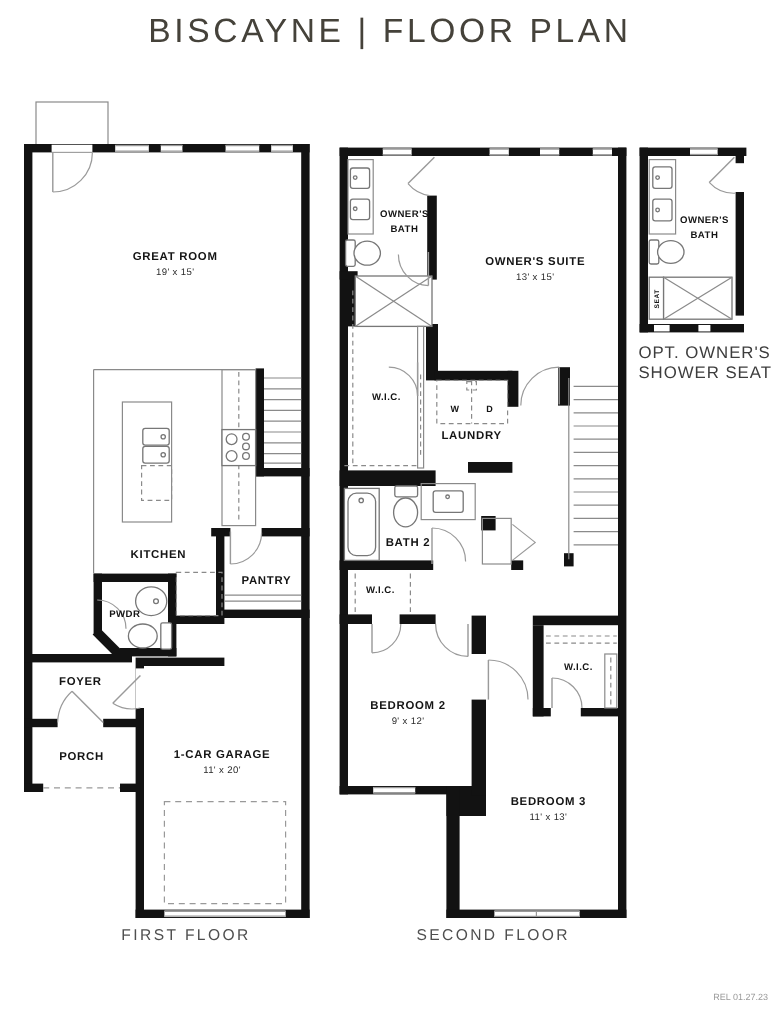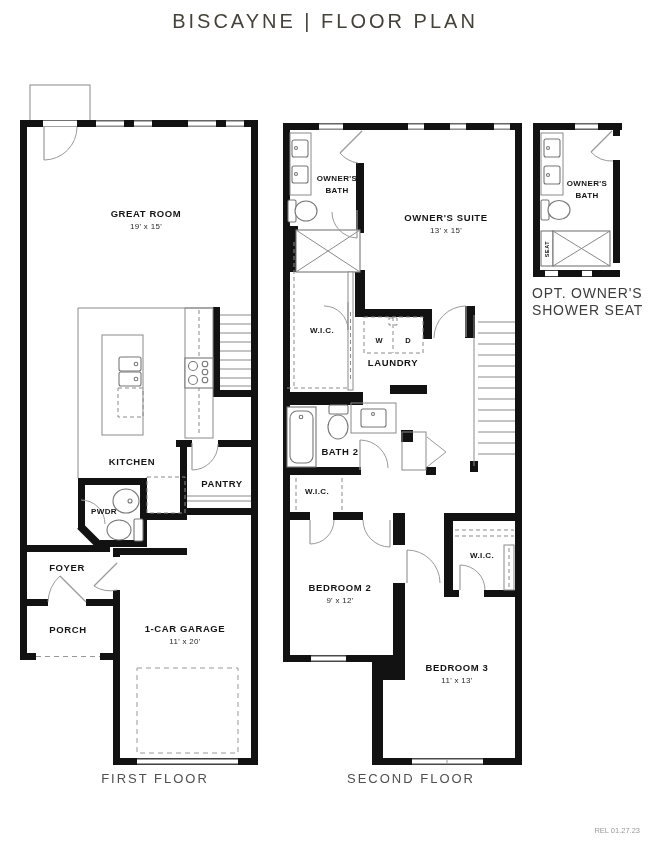--- a/index.html
+++ b/index.html
@@ -1,19 +1,19 @@
 <!DOCTYPE html>
 <html><head>
 <meta charset="utf-8">
 <style>
   html,body{margin:0;padding:0;background:#ffffff;}
   .page{position:relative;width:650px;height:856px;background:#fff;overflow:hidden;
         font-family:"Liberation Sans",sans-serif;}
   .title{position:absolute;top:10px;left:0;width:650px;text-align:center;
-         font-size:20px;font-weight:400;letter-spacing:3px;color:#45423a;}
+         font-size:28px;font-weight:400;letter-spacing:3px;color:#45423a;}
   svg{position:absolute;top:0;left:0;}
   .wall{fill:#121212;}
   .thin{stroke:#8a8a8a;stroke-width:1;fill:none;}
   .thinw{stroke:#8a8a8a;stroke-width:1;fill:#ffffff;}
   .fix{stroke:#777;stroke-width:1.1;fill:#ffffff;}
   .dash{stroke:#999;stroke-width:1;fill:none;stroke-dasharray:5 4;}
   .dash2{stroke:#8a8a8a;stroke-width:1;fill:none;stroke-dasharray:4 3;}
   .arc{stroke:#9a9a9a;stroke-width:1;fill:none;}
   .leaf{stroke:#9a9a9a;stroke-width:1.2;fill:none;}
   .winline{stroke:#9a9a9a;stroke-width:1;}

